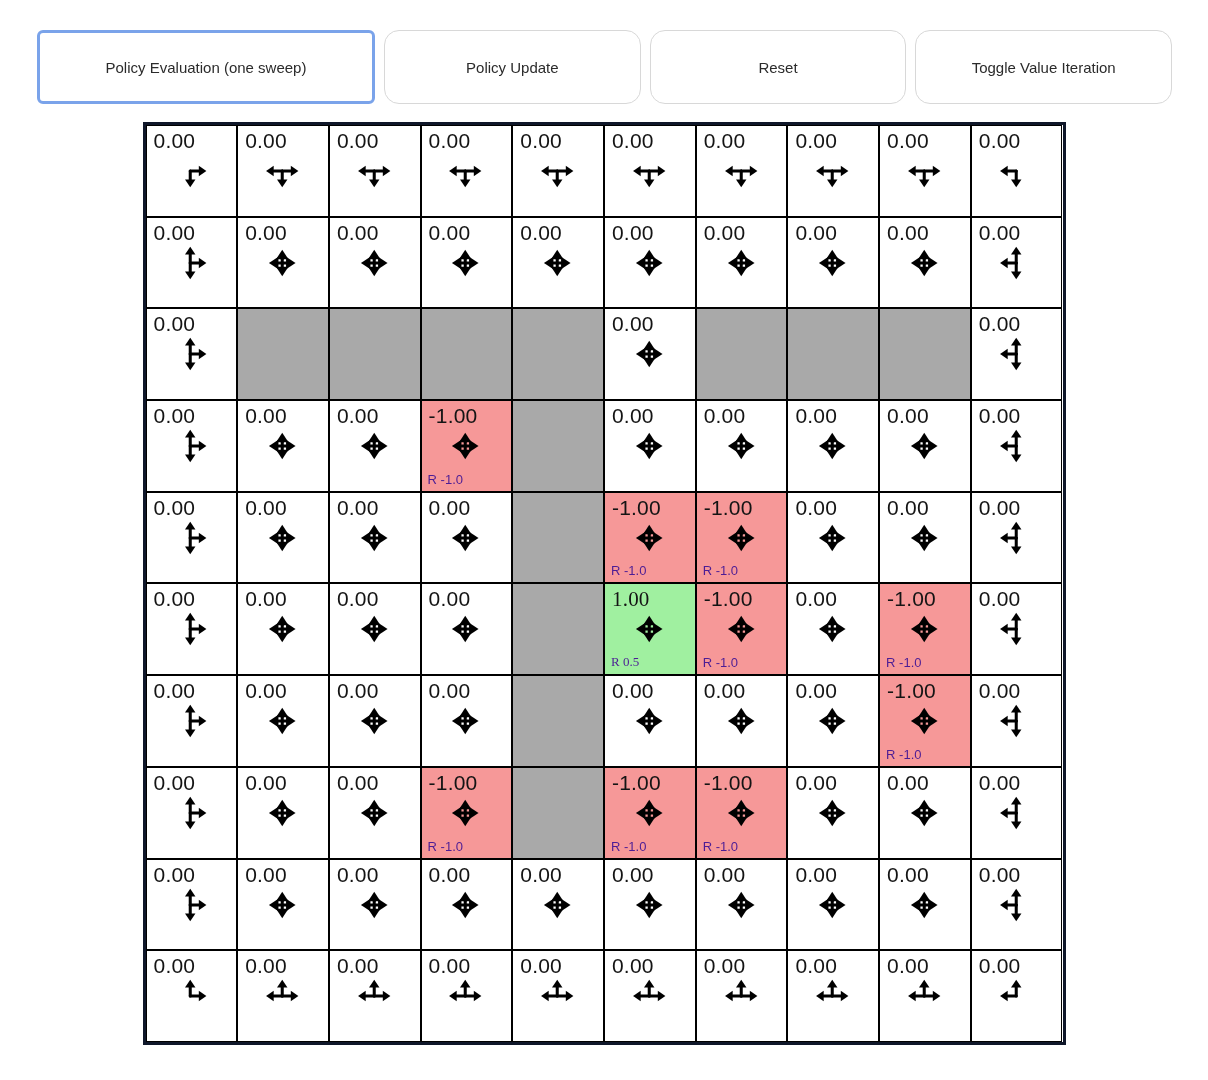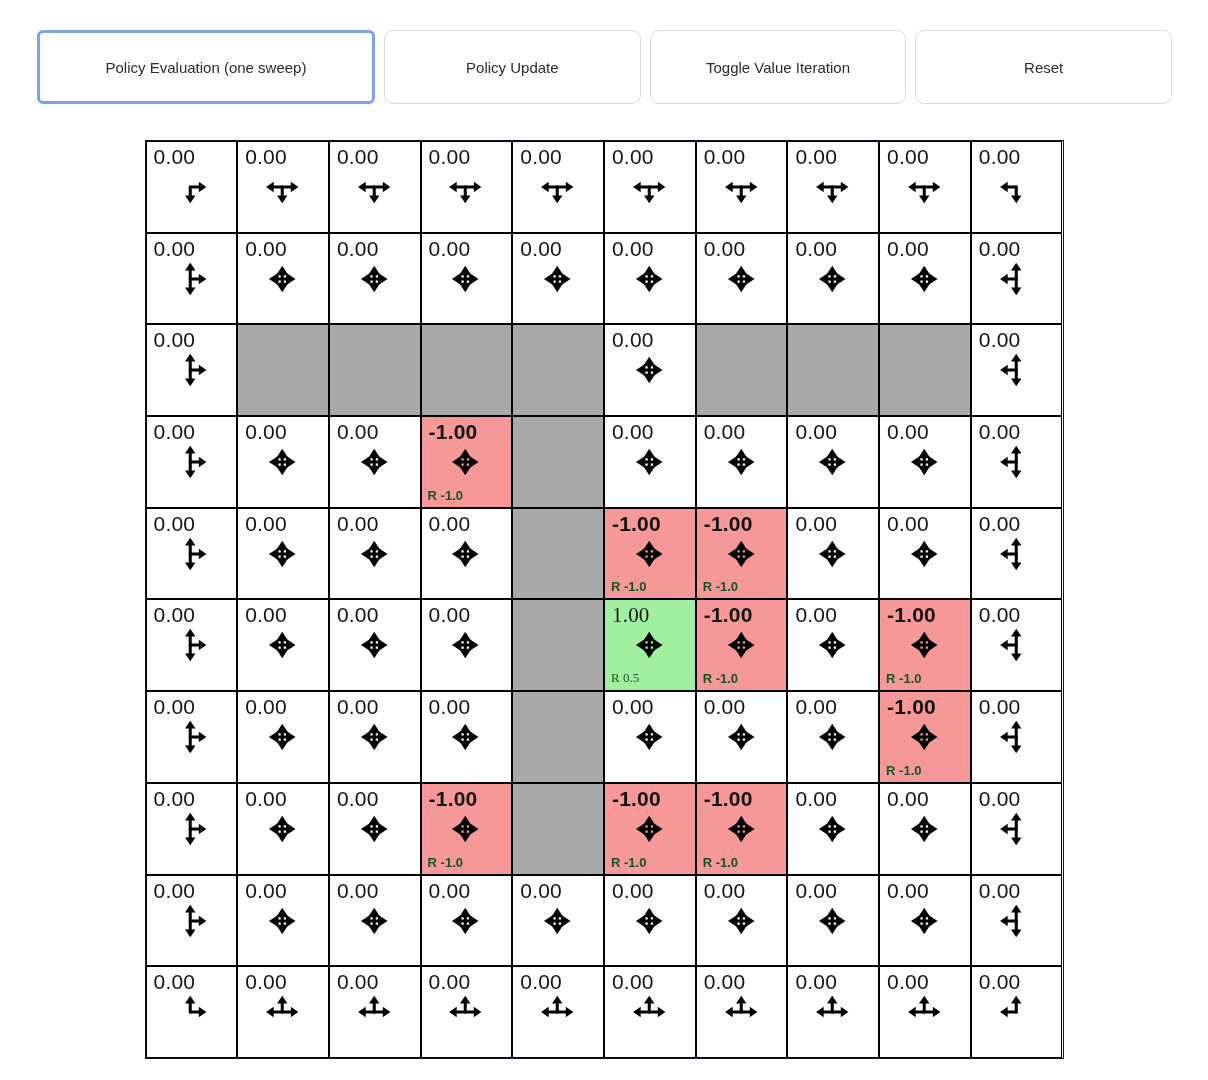--- a/index.html
+++ b/index.html
@@ -11,79 +11,79 @@
   }
   .toolbar {
     display: flex;
     gap: 9px;
     margin: 30px 36px 0 37px;
     height: 74px;
   }
   .tb {
     background: #fff;
     border: 1px solid var(--btn-border);
-    border-radius: 9px;
+    border-radius: 15px;
     font-family: "Liberation Sans", sans-serif;
     font-size: 15px;
     color: #2b2b2b;
     flex: 1 1 0;
     cursor: pointer;
     padding: 0 10px;
   }
   .tb.first { flex: 0 0 338px; }
   .tb.active {
     border: 3px solid var(--ring);
     border-radius: 6px;
   }
   .grid {
     width: 917px; height: 917px;
-    margin: 36px auto 0;
-    border: 1px solid #0f172a;
+    margin: 18px auto 0;
+    border: 3px solid #0f172a;
     display: grid;
     grid-template-columns: repeat(10, 1fr);
     grid-template-rows: repeat(10, 1fr);
     box-sizing: content-box;
   }
   .cell {
     position: relative;
     border: 1px solid #000;
     background: #fff;
     box-sizing: border-box;
     overflow: hidden;
   }
   .cell.wall { background: var(--wall); }
-  .cell.neg  { background: var(--neg); font-weight: bold; }
+  .cell.neg  { background: var(--neg); }
   .cell.pos  { background: var(--pos); font-family: Liberation Serif, serif; }
   .val {
     position: absolute;
     top: 3px; left: 7px;
     font-size: 21px;
     color: #141414;
     letter-spacing: 0.2px;
   }
   .arr {
     position: absolute;
     top: 26px; left: 50%;
     transform: translateX(-52%);
   }
   .reward {
     position: absolute;
     bottom: 4px; left: 6px;
     font-size: 13px;
-    color: #14532d;
+    color: #4c1d95;
   }
 </style>
 </head>
 <body>
 
 <div class="toolbar">
   <button class="tb first active">Policy Evaluation (one sweep)</button>
   <button class="tb">Policy Update</button>
+  <button class="tb">Reset</button>
   <button class="tb">Toggle Value Iteration</button>
-  <button class="tb">Reset</button>
 </div>
 
 <div class="grid" id="grid">
     <div class="cell">
       <span class="val">0.00</span>
       <span class="arr"><svg viewBox="0 0 40 40" width="38" height="38">
           <line x1="20" y1="20" x2="20" y2="29" stroke="#000" stroke-width="3.2" stroke-linecap="round"></line>
           <polygon points="14.5,29 25.5,29 20,37" fill="#000"></polygon>
           <line x1="20" y1="20" x2="29" y2="20" stroke="#000" stroke-width="3.2" stroke-linecap="round"></line>
           <polygon points="29,14.5 29,25.5 37,20" fill="#000"></polygon>

